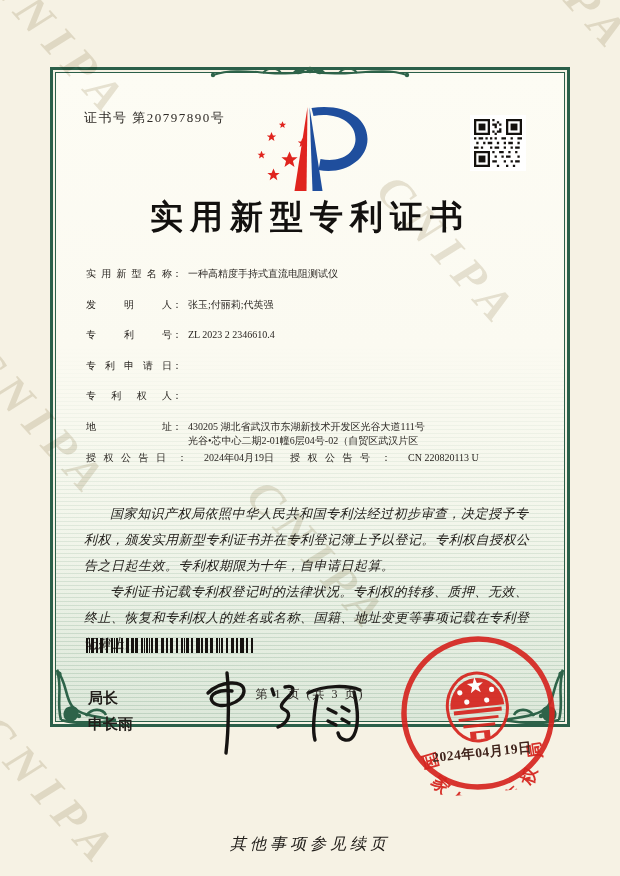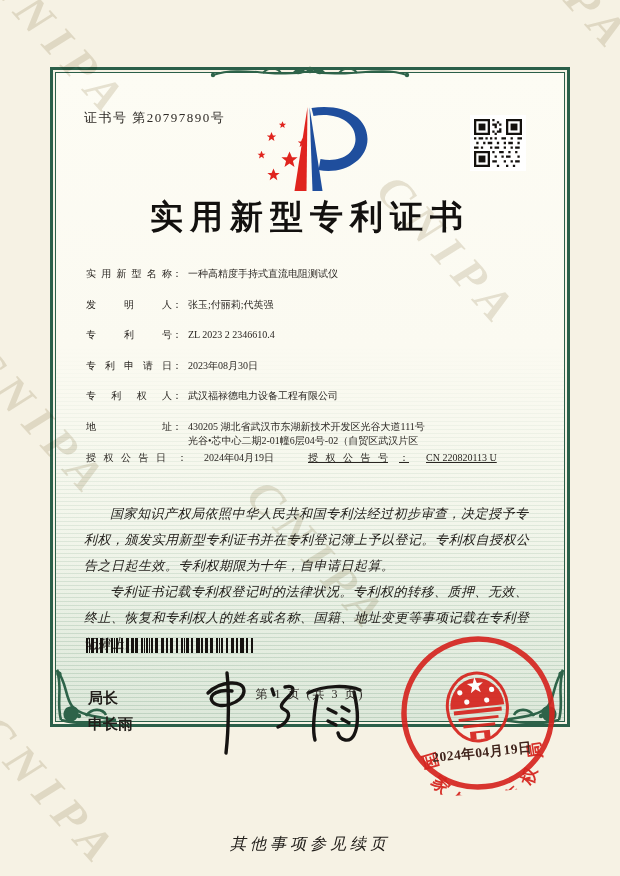--- a/index.html
+++ b/index.html
@@ -38,21 +38,21 @@
 
   
   .fields { position:absolute; left:30px; top:194px; width:458px; font-size:10px; color:#2a2622; }
   .field-row { display:flex; margin-bottom:16px; line-height:1.45; }
   .f-label { display:inline-block; width:86px; flex:0 0 86px; text-align:justify; text-align-last:justify; }
   .f-colon { flex:0 0 16px; }
   .f-value { flex:1; }
   .addr-row { margin-bottom:2px; }
   .grant-row { display:flex; line-height:1.45; }
   .grant-pair { display:flex;gap:11px; }
-  .grant-pair.second { margin-left:34px;text-decoration:underline; }
+  .grant-pair.second { margin-left:16px; }
   .grant-pair .f-label { width:80px; flex:0 0 80px; }
 
   
   .body-text { position:absolute; left:28px; right:26px; top:428px; font-size:13px; line-height:2.0;
                font-style:italic; letter-spacing:0.5px; color:#23201c; }
   .body-text p { text-indent:2em; }
 
   
   .barcode { position:absolute; left:30px; top:565px; width:168px; height:15px;
     background-image:
@@ -175,26 +175,24 @@
           <span class="f-value">张玉;付丽莉;代英强</span>
         </div>
         <div class="field-row">
           <span class="f-label">专利号</span>
           <span class="f-colon">：</span>
           <span class="f-value">ZL 2023 2 2346610.4</span>
         </div>
         <div class="field-row">
           <span class="f-label">专利申请日</span>
           <span class="f-colon">：</span>
-          <span class="f-value">2023年08月30日</span>
         </div>
         <div class="field-row">
           <span class="f-label">专利权人</span>
           <span class="f-colon">：</span>
-          <span class="f-value">武汉福禄德电力设备工程有限公司</span>
         </div>
         <div class="field-row addr-row">
           <span class="f-label">地址</span>
           <span class="f-colon">：</span>
           <span class="f-value">
             <span>430205 湖北省武汉市东湖新技术开发区光谷大道111号</span><br>
             <span>光谷•芯中心二期2-01幢6层04号-02（自贸区武汉片区</span>
           </span>
         </div>
         <div class="grant-row">

